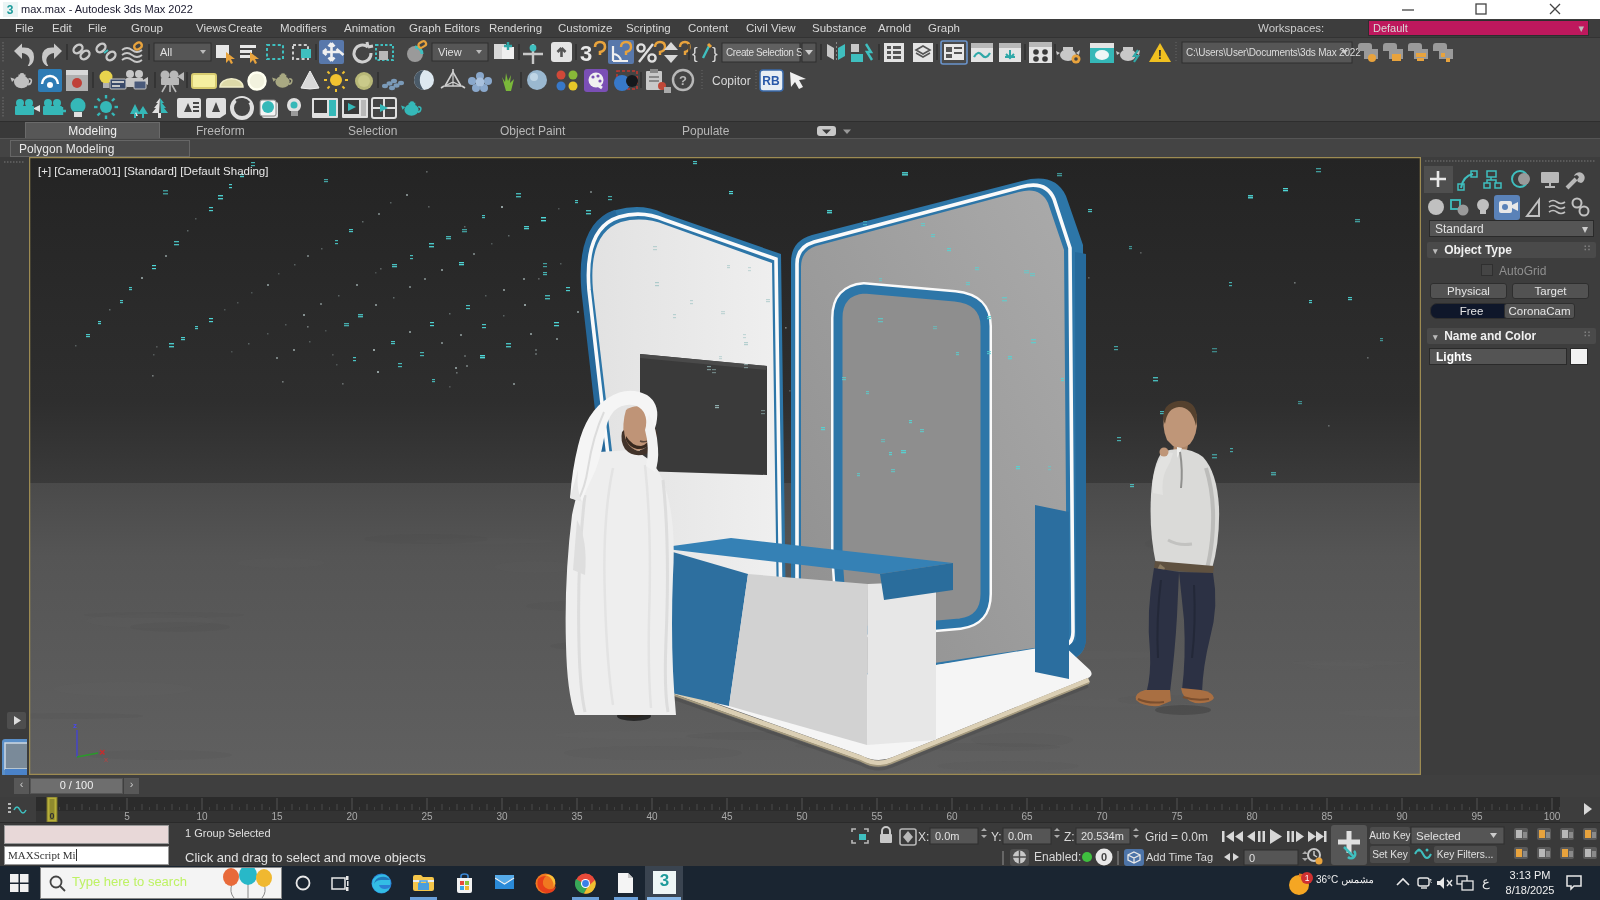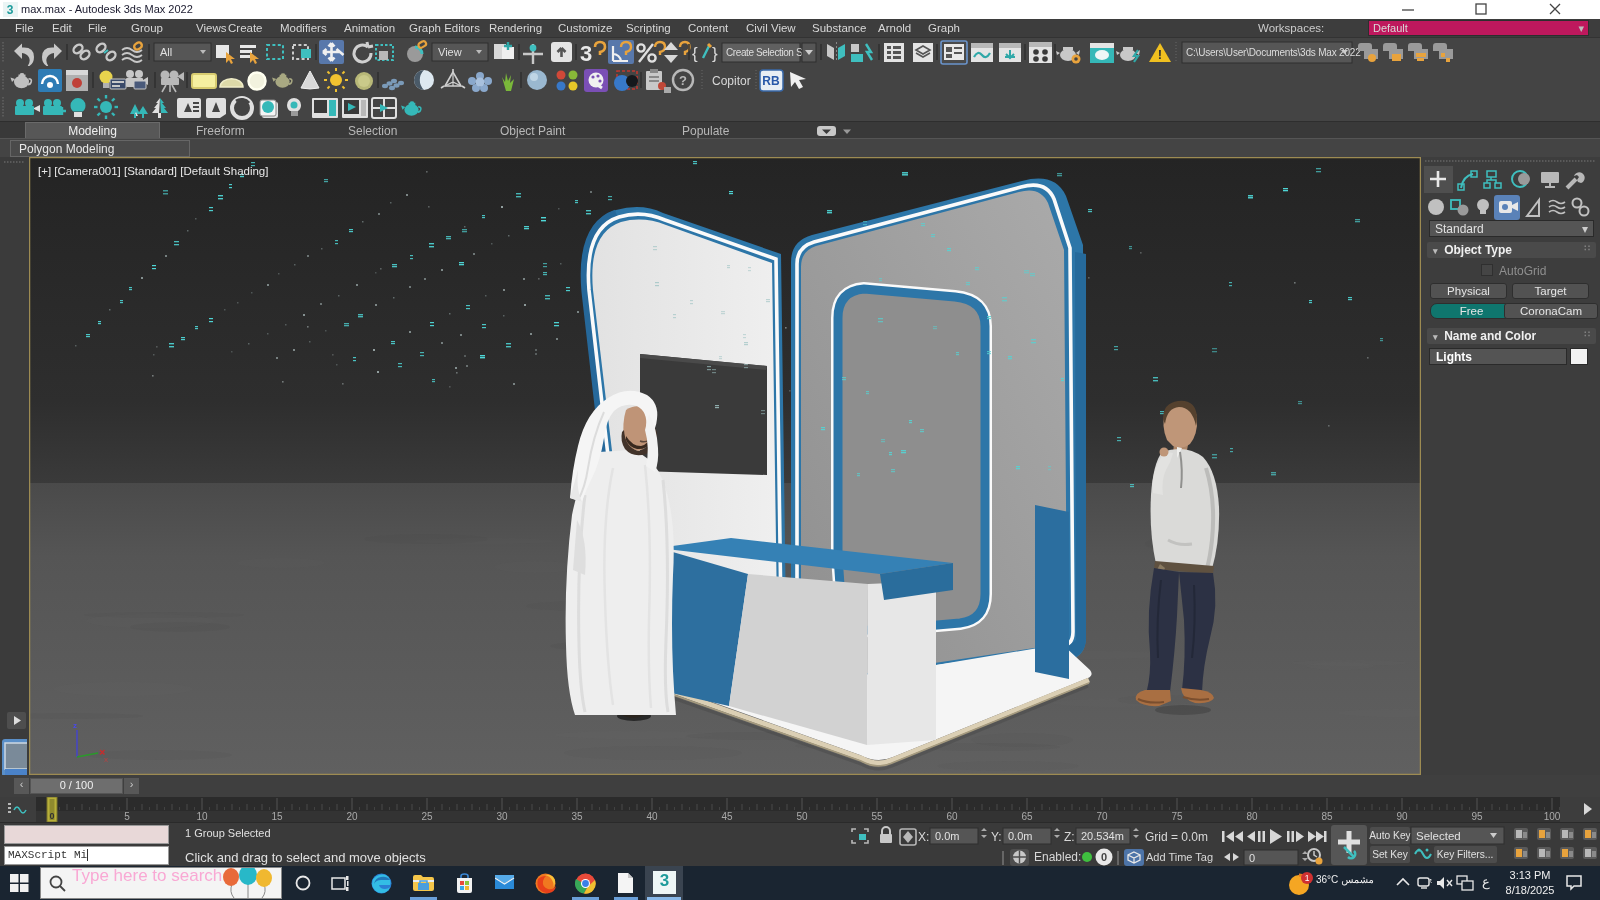--- a/index.html
+++ b/index.html
@@ -1222,22 +1222,22 @@
       <path d="M128 45 q4 -3 8 0 t8 0 M128 50 q4 -3 8 0 t8 0 M128 55 q4 -3 8 0 t8 0" stroke="#c0c0c0" stroke-width="1.6" fill="none"></path>
       <circle cx="156" cy="46" r="4.5" fill="none" stroke="#c0c0c0" stroke-width="2"></circle>
       <circle cx="163" cy="54" r="4.5" fill="none" stroke="#c0c0c0" stroke-width="2"></circle>
     </svg>
     <div class="abs" style="left:8px;top:63px;width:165px;height:17px;background:#555555;border:1px solid #2a2a2a;color:#e2e2e2;font-size:12px;padding:1px 5px">Standard<span style="float:right;color:#ccc">▾</span></div>
     <div class="abs" style="left:6px;top:85px;width:169px;height:16px;background:#4a4a4a;border-radius:2px;color:#f0f0f0;font-size:12px;font-weight:bold;padding:1px 6px"><span style="color:#bbb;font-size:9px">▾</span>&nbsp; Object Type<span style="float:right;color:#888;font-size:9px">∷</span></div>
     <div class="abs" style="left:60px;top:107px;width:12px;height:12px;background:#454545;border:1px solid #2f2f2f"></div>
     <div class="abs" style="left:78px;top:107px;color:#8f8f8f;font-size:12px">AutoGrid</div>
     <div class="abs" style="left:9px;top:126px;width:77px;height:16px;background:#525252;border:1px solid #2e2e2e;border-radius:3px;color:#e6e6e6;font-size:11.5px;text-align:center;padding-top:1px">Physical</div>
     <div class="abs" style="left:91px;top:126px;width:77px;height:16px;background:#525252;border:1px solid #2e2e2e;border-radius:3px;color:#e6e6e6;font-size:11.5px;text-align:center;padding-top:1px">Target</div>
-    <div class="abs" style="left:9px;top:146px;width:83px;height:16px;background:#0f766e;border:1px solid #2e2e2e;border-radius:7px;color:#e6e6e6;font-size:11.5px;text-align:center;padding-top:1px">Free</div>
-    <div class="abs" style="left:83px;top:146px;width:94px;height:16px;background:#525252;border:1px solid #2e2e2e;border-radius:3px;color:#e6e6e6;font-size:11.5px;text-align:center;padding-top:1px">CoronaCam</div>
+    <div class="abs" style="left:9px;top:146px;width:83px;height:16px;background:#0f172a;border:1px solid #2e2e2e;border-radius:7px;color:#e6e6e6;font-size:11.5px;text-align:center;padding-top:1px">Free</div>
+    <div class="abs" style="left:83px;top:146px;width:71px;height:16px;background:#525252;border:1px solid #2e2e2e;border-radius:3px;color:#e6e6e6;font-size:11.5px;text-align:center;padding-top:1px">CoronaCam</div>
     <div class="abs" style="left:6px;top:171px;width:169px;height:16px;background:#4a4a4a;border-radius:2px;color:#f0f0f0;font-size:12px;font-weight:bold;padding:1px 6px"><span style="color:#bbb;font-size:9px">▾</span>&nbsp; Name and Color<span style="float:right;color:#888;font-size:9px">∷</span></div>
     <div class="abs" style="left:8px;top:191px;width:138px;height:17px;background:#545454;border:1px solid #2a2a2a;color:#ffffff;font-size:12px;font-weight:bold;padding:1px 6px">Lights</div>
     <div class="abs" style="left:149px;top:191px;width:18px;height:17px;background:#f2f2f2;border:1px solid #2a2a2a"></div>
   </div>
 <div class="abs" style="left:0;top:775px;width:1600px;height:22px;background:#3d3d3d">
 <div class="abs" style="left:0px;top:0px;width:1600px;height:22px;background:#3f3f3f"></div>
 <div class="abs" style="left:14px;top:3px;width:15px;height:16px;background:#585858;color:#ccc;font-size:11px;text-align:center">‹</div>
 <div class="abs" style="left:30px;top:3px;width:93px;height:16px;background:#6e6e6e;border:1px solid #555;color:#f0f0f0;font-size:11px;text-align:center">0 / 100</div>
 <div class="abs" style="left:124px;top:3px;width:15px;height:16px;background:#585858;color:#ccc;font-size:11px;text-align:center">›</div>
 </div>
@@ -1474,21 +1474,21 @@
     <line x1="1544.5" y1="10" x2="1544.5" y2="13" stroke="#424242" stroke-width="1"></line>
     <line x1="1552" y1="1" x2="1552" y2="13" stroke="#555" stroke-width="1"></line>
     <text x="1552" y="23" font-size="10" fill="#aaaaaa" text-anchor="middle">100</text>
     <line x1="1559.5" y1="10" x2="1559.5" y2="13" stroke="#424242" stroke-width="1"></line>
     <rect x="47" y="0" width="10" height="25" fill="#b8b03a" stroke="#7a742a"></rect>
     <rect x="49.5" y="2" width="5" height="21" fill="#8f8a2e"></rect>
     <text x="52" y="22" font-size="9" fill="#333" text-anchor="middle" font-weight="bold">0</text>
   </svg>
 <div class="abs" style="left:0;top:822px;width:1600px;height:44px;background:#3a3a3a;border-top:1px solid #2a2a2a">
     <div class="abs" style="left:4px;top:2px;width:165px;height:19px;background:#e8d8d8;border:1px solid #999"></div>
-    <div class="abs" style="left:4px;top:23px;width:165px;height:19px;background:#ffffff;border:1px solid #999;color:#333;font-family:Liberation Mono, monospace;font-size:11px;padding:2px 3px">MAXScript Mi<span style="border-left:1px solid #333">&nbsp;</span></div>
+    <div class="abs" style="left:4px;top:23px;width:165px;height:19px;background:#ffffff;border:1px solid #999;color:#333;font-family:Liberation Serif, serif;font-size:11px;padding:2px 3px">MAXScript Mi<span style="border-left:1px solid #333">&nbsp;</span></div>
     <div class="abs" style="left:185px;top:4px;color:#e0e0e0;font-size:11px">1 Group Selected</div>
     <div class="abs" style="left:185px;top:27px;color:#e0e0e0;font-size:13px">Click and drag to select and move objects</div>
     <svg class="abs" style="left:840px;top:0" width="760" height="44">
 <g stroke="#b8b8b8" stroke-width="1.6" fill="none">
 <path d="M16 6 l-4 0 l0 3 m12 -3 l4 0 l0 3 m0 8 l0 3 l-4 0 m-8 0 l-4 0 l0 -3"></path>
 </g>
       <rect x="19" y="11" width="7" height="6" fill="#3fbfbf"></rect>
 <g fill="#c8c8c8">
         <rect x="40" y="11" width="12" height="9" rx="1"></rect>
         <path d="M42 11 l0 -3 a4 4 0 0 1 8 0 l0 3" stroke="#c8c8c8" stroke-width="2" fill="none"></path>
@@ -1611,21 +1611,21 @@
         <rect x="10" y="0" width="8.5" height="8.5"></rect>
         <rect x="0" y="10" width="8.5" height="8.5"></rect>
         <rect x="10" y="10" width="8.5" height="8.5"></rect>
       </g>
     </svg>
     <div class="abs" style="left:40px;top:1px;width:242px;height:32px;background:#f4f4f4;border:1px solid #888"></div>
     <svg class="abs" style="left:48px;top:8px" width="18" height="18">
       <circle cx="8" cy="8" r="5.5" fill="none" stroke="#444" stroke-width="1.8"></circle>
       <line x1="12" y1="12" x2="17" y2="17" stroke="#444" stroke-width="1.8"></line>
     </svg>
-    <div class="abs" style="left:72px;top:0;color:#f9a8d4;font-size:17px">Type here to search</div>
+    <div class="abs" style="left:72px;top:8px;color:#bef264;font-size:13px">Type here to search</div>
     <svg class="abs" style="left:218px;top:2px" width="62" height="31">
 <path d="M14 16 q-3 8 2 14 M30 14 q0 10 0 16 M46 16 q3 8 -2 14" stroke="#888" stroke-width="1" fill="none"></path>
 <ellipse cx="13" cy="9" rx="8" ry="9" fill="#e86a3a"></ellipse>
       <ellipse cx="30" cy="7" rx="9" ry="10" fill="#28b8c8"></ellipse>
       <ellipse cx="46" cy="10" rx="8" ry="9" fill="#f0b830"></ellipse>
 </svg>
     <svg class="abs" style="left:295px;top:9px" width="17" height="17">
       <circle cx="8" cy="8" r="6.5" fill="none" stroke="#e8e8e8" stroke-width="1.8"></circle>
     </svg>
     <svg class="abs" style="left:331px;top:9px" width="18" height="17">

